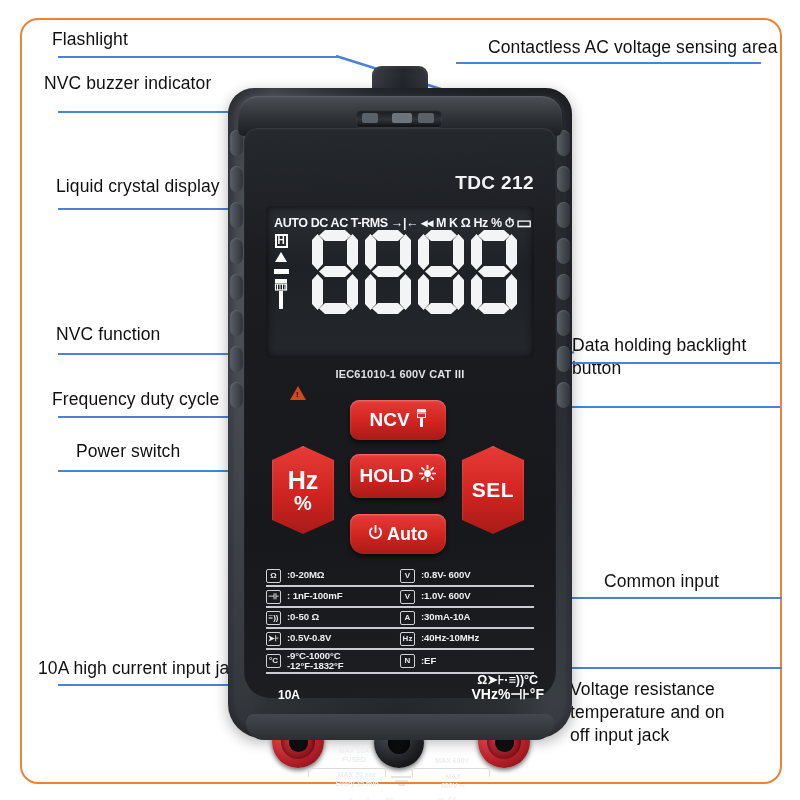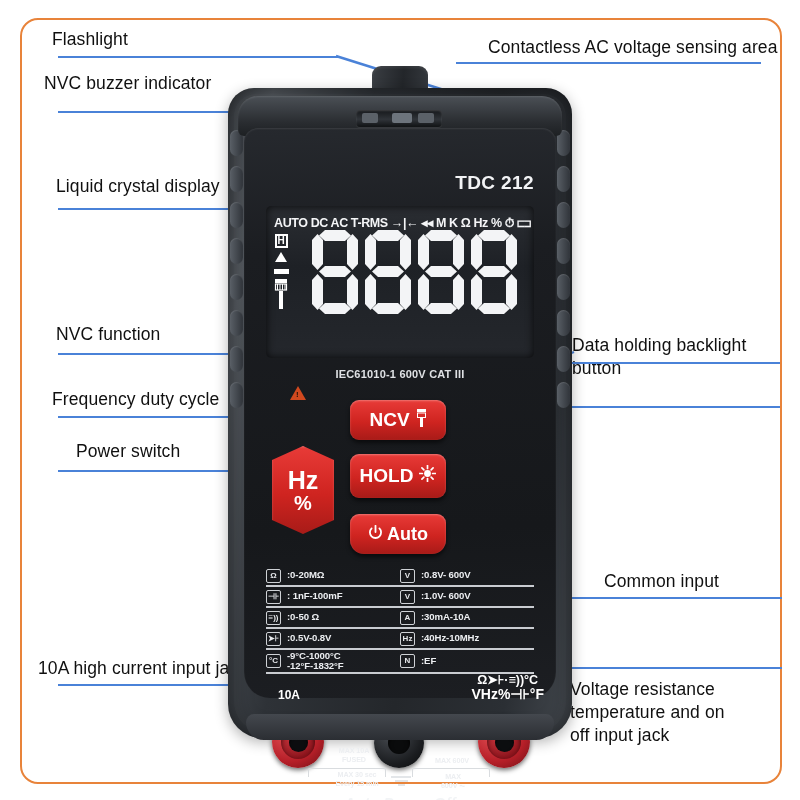--- a/index.html
+++ b/index.html
@@ -515,20 +515,23 @@
           </svg>
         </span>
         <span>Auto</span>
       </div>
 
       <div class="btn btn-hz">
         <span class="t1">Hz</span>
         <span class="t2">%</span>
       </div>
 
+      <div class="btn btn-sel">
+        <span>SEL</span>
+      </div>
 
       <div class="spec">
 
         <div class="spec-row">
           <div class="spec-cell">
             <span class="spec-ic">Ω</span>
             <span class="spec-tx">:0-20MΩ</span>
           </div>
           <div class="spec-cell">
             <span class="spec-ic">V</span>

